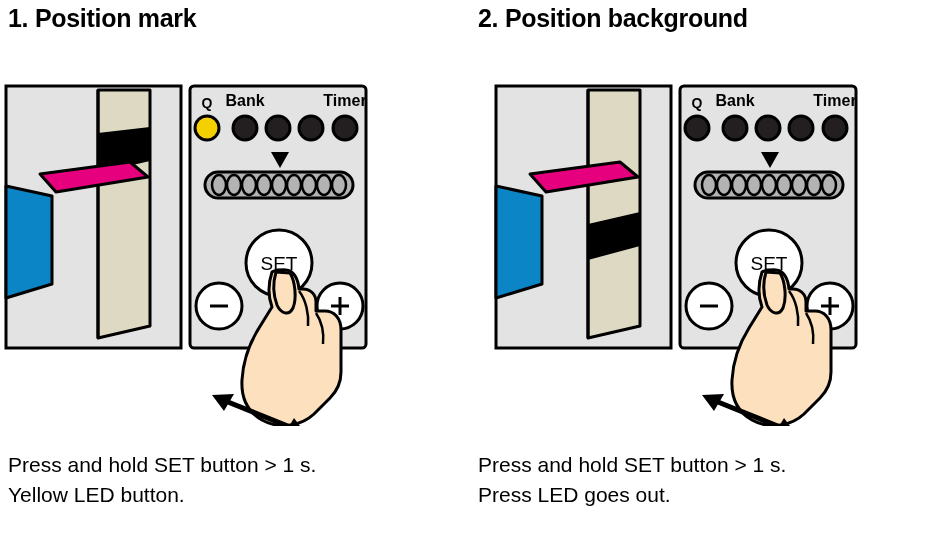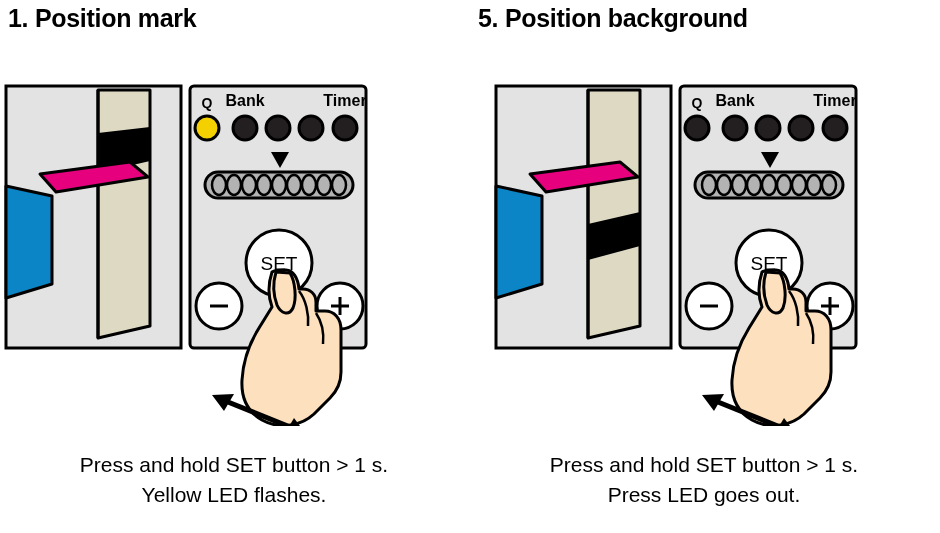--- a/index.html
+++ b/index.html
@@ -11,21 +11,21 @@
   .step-title{
     position:absolute;left:8px;top:4px;
     font-size:25px;font-weight:bold;letter-spacing:-0.3px;
     white-space:nowrap;
   }
   .fig{position:absolute;left:0;top:76px;width:470px;height:350px;}
   .caption{
     position:absolute;left:8px;top:450px;width:452px;
     font-size:21px;line-height:30px;
   }
-  .caption .line{display:block;white-space:nowrap;text-align:center;}
+  .caption .line{display:block;white-space:nowrap;}
 </style>
 </head>
 <body>
 
 <div class="page">
 
   <div class="panel left">
     <div class="step-title">1. Position mark</div>
 
     <div class="fig">
@@ -107,26 +107,26 @@
             <line x1="218" y1="322" x2="300" y2="355" stroke="#000" stroke-width="5"></line>
             <polygon points="212,319 234,318 224,335" fill="#000"></polygon>
             <polygon points="306,358 284,359 294,342" fill="#000"></polygon>
           </g>
         </g>
       </svg>
     </div>
 
     <div class="caption">
       <span class="line">Press and hold SET button &gt; 1 s.</span>
-      <span class="line">Yellow LED flashes.</span>
+      <span class="line">Yellow LED button.</span>
     </div>
   </div>
 
   <div class="panel right">
-    <div class="step-title">5. Position background</div>
+    <div class="step-title">2. Position background</div>
 
     <div class="fig">
       <svg width="470" height="350" viewBox="0 0 470 350" xmlns="http://www.w3.org/2000/svg">
 
         <g>
           <rect x="26" y="10" width="175" height="262" fill="#e3e3e3" stroke="#000" stroke-width="3"></rect>
           <path d="M118 14 L170 14 L170 250 L118 262 Z" fill="#ddd9c3" stroke="#000" stroke-width="3" stroke-linejoin="round"></path>
           <path d="M118 14 L118 262" fill="none" stroke="#000" stroke-width="3"></path>
 
           <path d="M118 148 L170 136 L170 170 L118 184 Z" fill="#000"></path>

